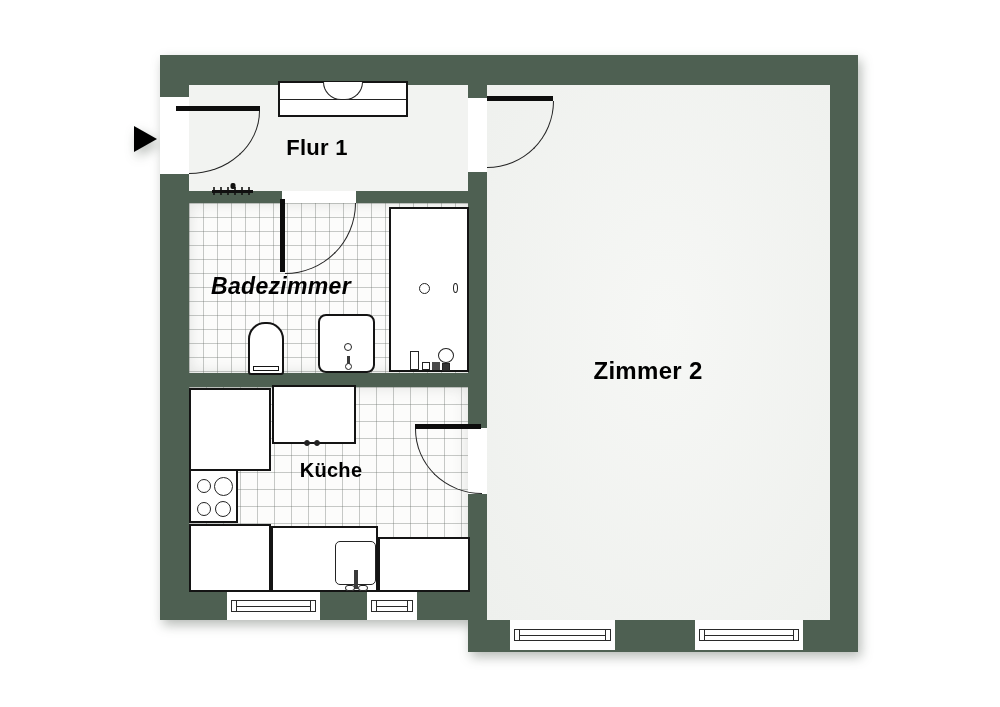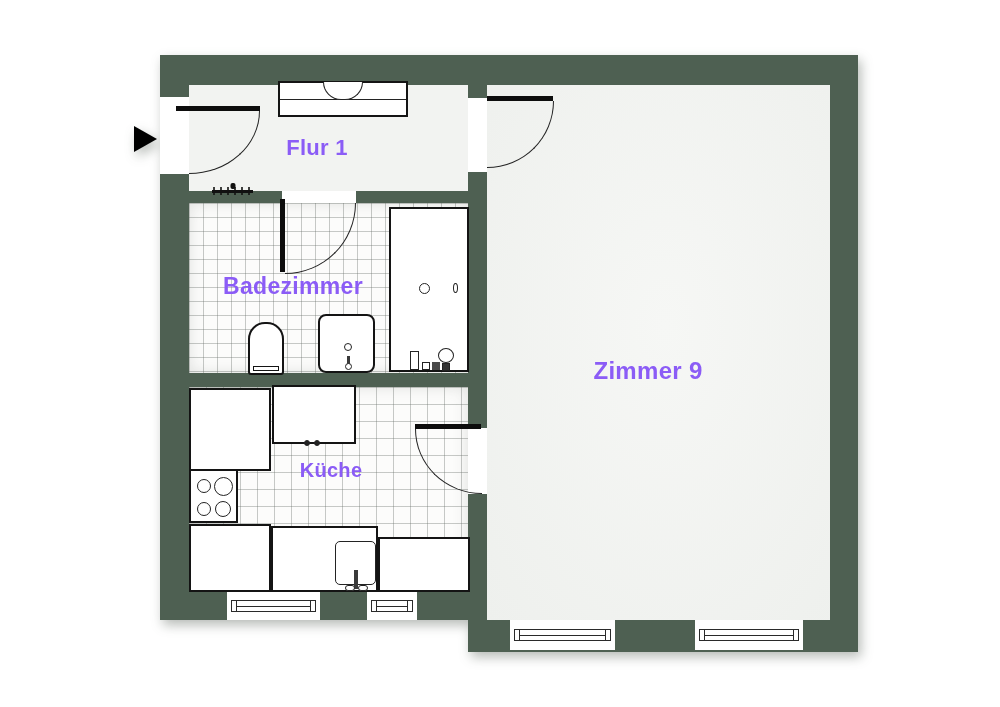--- a/index.html
+++ b/index.html
@@ -27,21 +27,21 @@
   .counter{position:absolute;background:#fff;border:2px solid #141414;box-sizing:border-box;}
   .counter.thick{border-width:2.5px;}
   .window{position:absolute;background:#ffffff;}
   .glass{position:absolute;left:4px;right:4px;border:1px solid #2a2a2a;box-sizing:border-box;
     background:linear-gradient(to bottom,#fff 5px,#2a2a2a 5px,#2a2a2a 6.5px,#fff 6.5px);}
   .glass::before,.glass::after{content:"";position:absolute;top:-1px;width:6px;height:12px;
     border:1px solid #2a2a2a;background:#fff;box-sizing:border-box;}
   .glass::before{left:-1px;}
   .glass::after{right:-1px;}
   .circ{position:absolute;border:1.5px solid #232323;border-radius:50%;background:#fff;box-sizing:border-box;}
-  .label{position:absolute;transform:translate(-50%,-50%);font-weight:bold;color:#8b5cf6;white-space:nowrap;letter-spacing:.3px;}
+  .label{position:absolute;transform:translate(-50%,-50%);font-weight:bold;color:#000000;white-space:nowrap;letter-spacing:.3px;}
   .toilet{position:absolute;background:#fff;border:2px solid #141414;border-radius:17px 17px 3px 3px;box-sizing:border-box;}
   .toilet .base{position:absolute;left:3px;right:3px;bottom:2px;height:5px;border:1.2px solid #141414;box-sizing:border-box;}
   .bsink{position:absolute;background:#fff;border:2px solid #141414;border-radius:8px;box-sizing:border-box;}
   .tub{position:absolute;background:#fff;border:2.5px solid #141414;box-sizing:border-box;}
   .sq{position:absolute;border:1.2px solid #232323;background:#fff;box-sizing:border-box;}
   .darksq{position:absolute;background:#4a4a4a;}
   .wardrobe{position:absolute;background:#fff;border:2px solid #141414;box-sizing:border-box;}
   .wardrobe .divider{position:absolute;left:0;right:0;top:16px;height:1.4px;background:#232323;}
   .wardrobe .handle{position:absolute;left:50%;top:-1px;transform:translateX(-50%);width:40px;height:18px;
     border:1.4px solid #232323;border-top:none;border-radius:0 0 40px 40px;background:#fff;box-sizing:border-box;}
@@ -151,18 +151,18 @@
     <div class="counter" style="left:189px;top:524px;width:82px;height:68px;"></div>
     <div class="counter" style="left:271px;top:526px;width:107px;height:66px;"></div>
     <div class="counter" style="left:378px;top:537px;width:92px;height:55px;"></div>
     <div class="ksink" style="left:335px;top:541px;width:41px;height:44px;">
       <div class="stem" style="left:18px;top:28px;width:4px;height:19px;"></div>
       <div class="sq" style="left:9px;top:43px;width:10px;height:6px;border-radius:3px;"></div>
       <div class="sq" style="left:22px;top:43px;width:10px;height:6px;border-radius:3px;"></div>
     </div>
 
     <div class="label" style="left:317px;top:148px;font-size:22px;">Flur 1</div>
-    <div class="label" style="left:293px;top:286px;font-size:23px;">Badezimmer</div>
+    <div class="label" style="left:281px;top:286px;font-size:23px;font-style:italic;">Badezimmer</div>
     <div class="label" style="left:331px;top:470px;font-size:20px;">Küche</div>
-    <div class="label" style="left:648px;top:371px;font-size:24px;">Zimmer 9</div>
+    <div class="label" style="left:648px;top:371px;font-size:24px;">Zimmer 2</div>
 
   </div>
 </div>
 
 </body></html>

